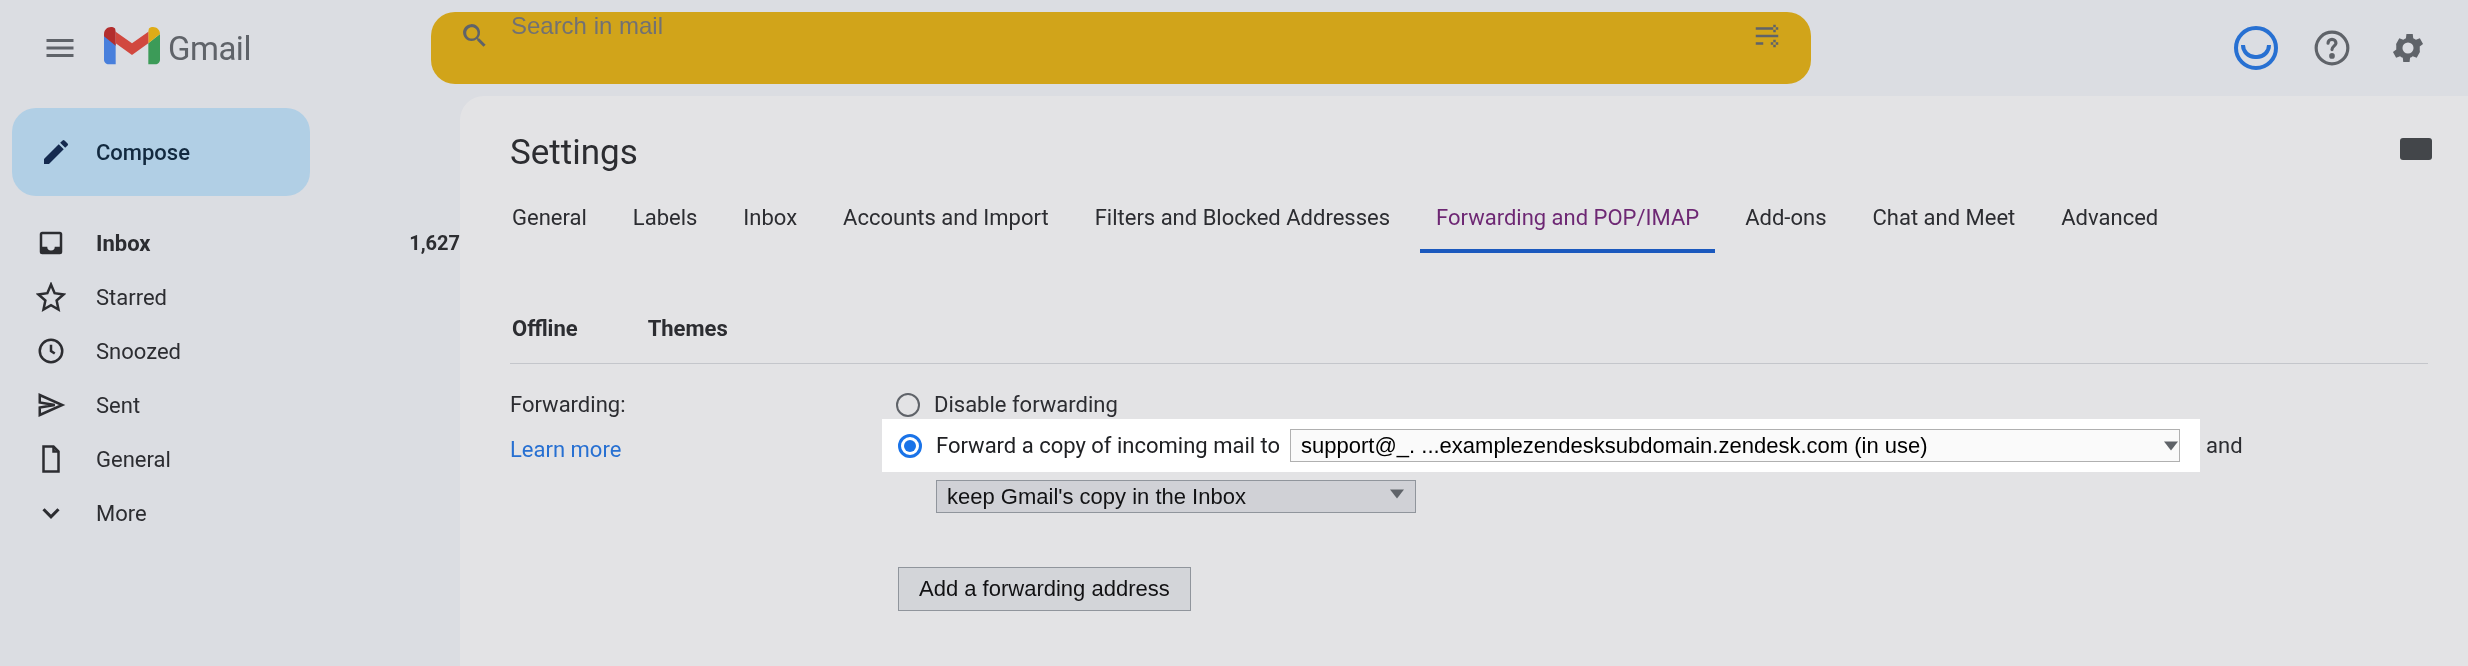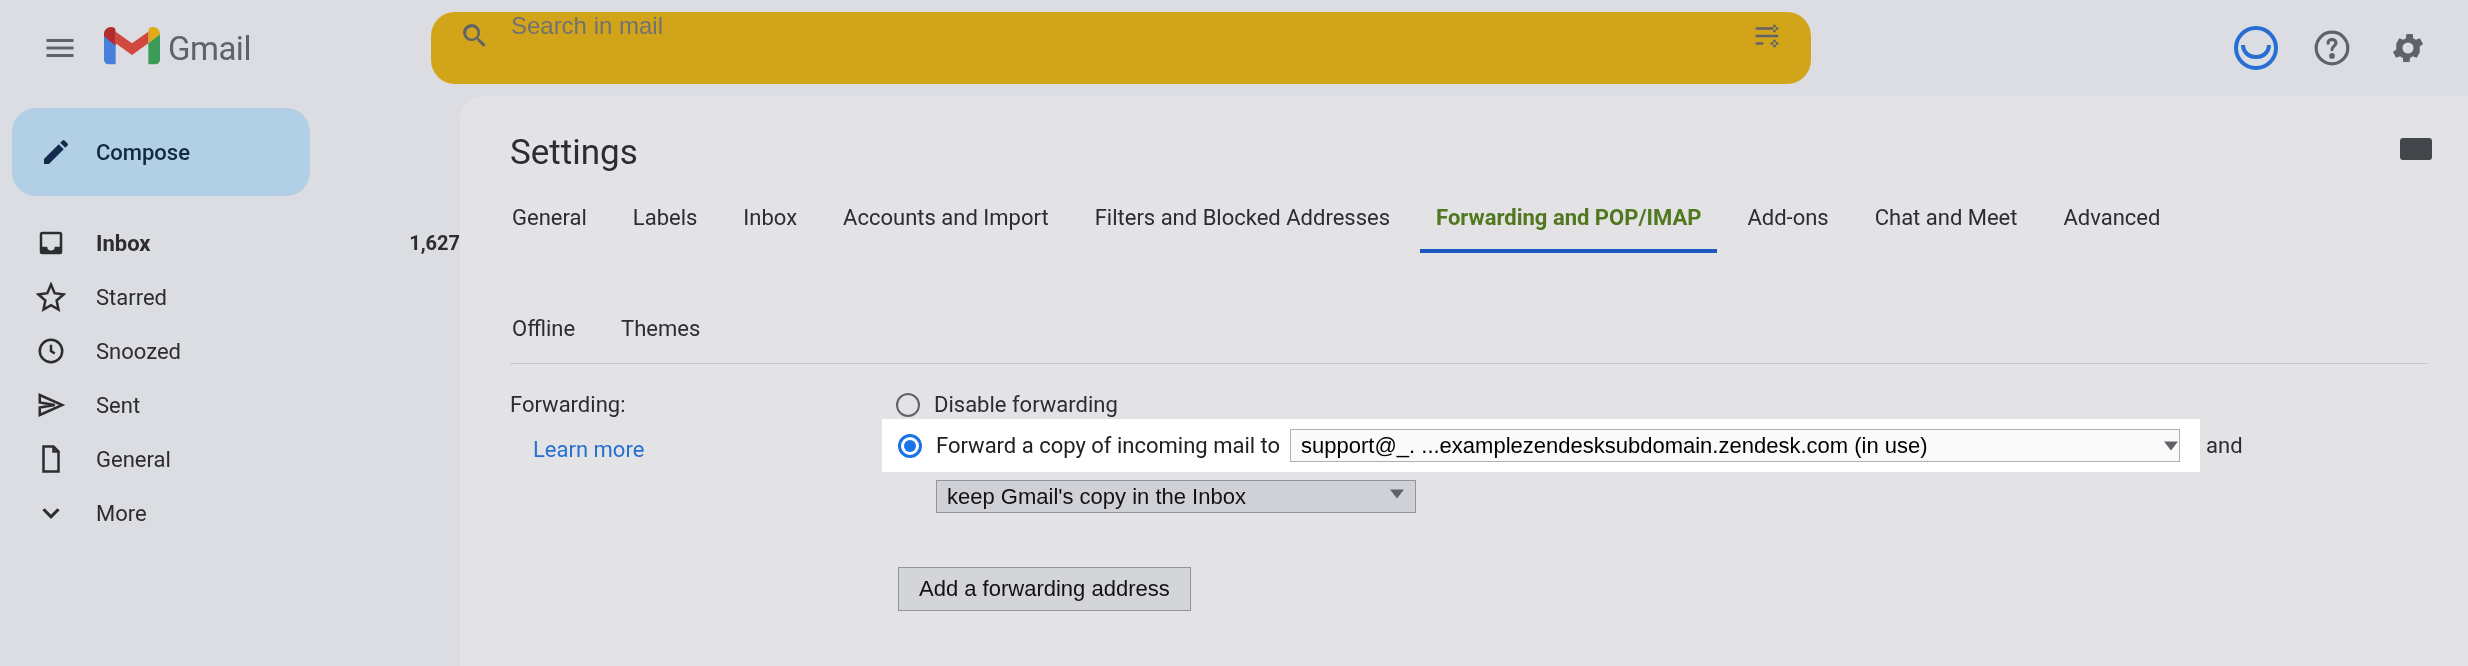--- a/index.html
+++ b/index.html
@@ -187,45 +187,45 @@
 }
 .tab {
   font-size: 22px;
   color: #202124;
   padding: 14px 2px 22px 2px;
   cursor: pointer;
   white-space: nowrap;
   position: relative;
 }
 .tab.active {
-  color: #4d7c0f;
-  font-weight: 700;
+  color: #701a75;
+  font-weight: 400;
 }
 .tab.active::after {
   content: "";
   position: absolute;
   left: -14px;
   right: -14px;
   bottom: -1px;
   height: 4px;
   background: #0b57d0;
 }
-.tab-row2 { width: 100%; display: flex; gap: 42px; margin-top: 8px; }
+.tab-row2 { width: 100%; display: flex; gap: 66px; margin-top: 8px; font-weight: bold; }
 
 .settings-body {
   display: flex;
   margin-top: 28px;
   font-size: 22px;
 }
 .setting-label-col {
   width: 396px;
   padding-left: 10px;
 }
 .setting-label { font-weight: 400; margin-bottom: 20px; }
-.learn-more { color: #1a73e8; cursor: pointer; margin-left: 23px; }
+.learn-more { color: #1a73e8; cursor: pointer; }
 .setting-controls { flex: 1; }
 
 .radio-row {
   display: flex;
   align-items: center;
   margin-bottom: 6px;
 }
 .radio {
   width: 24px;
   height: 24px;

